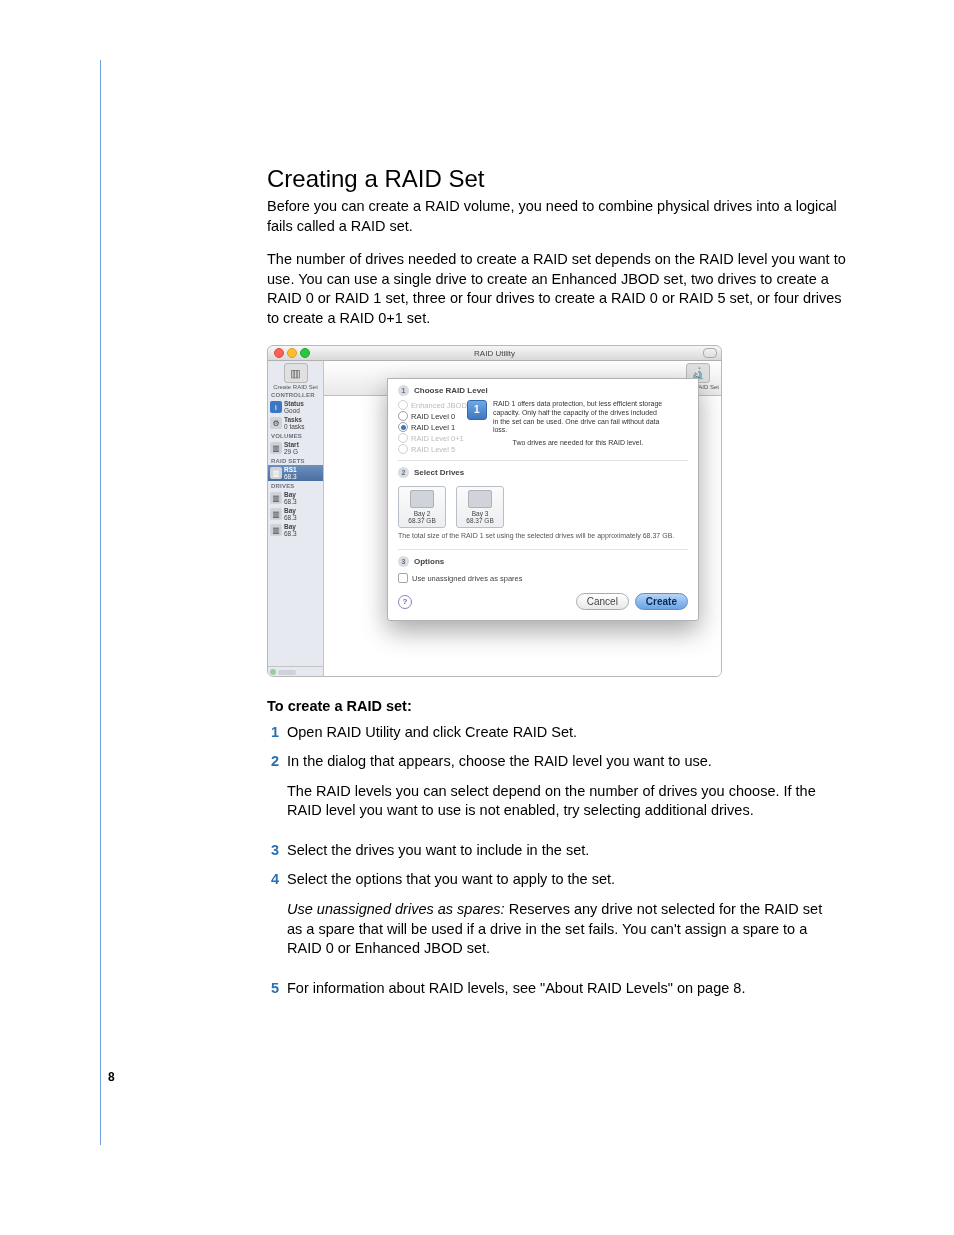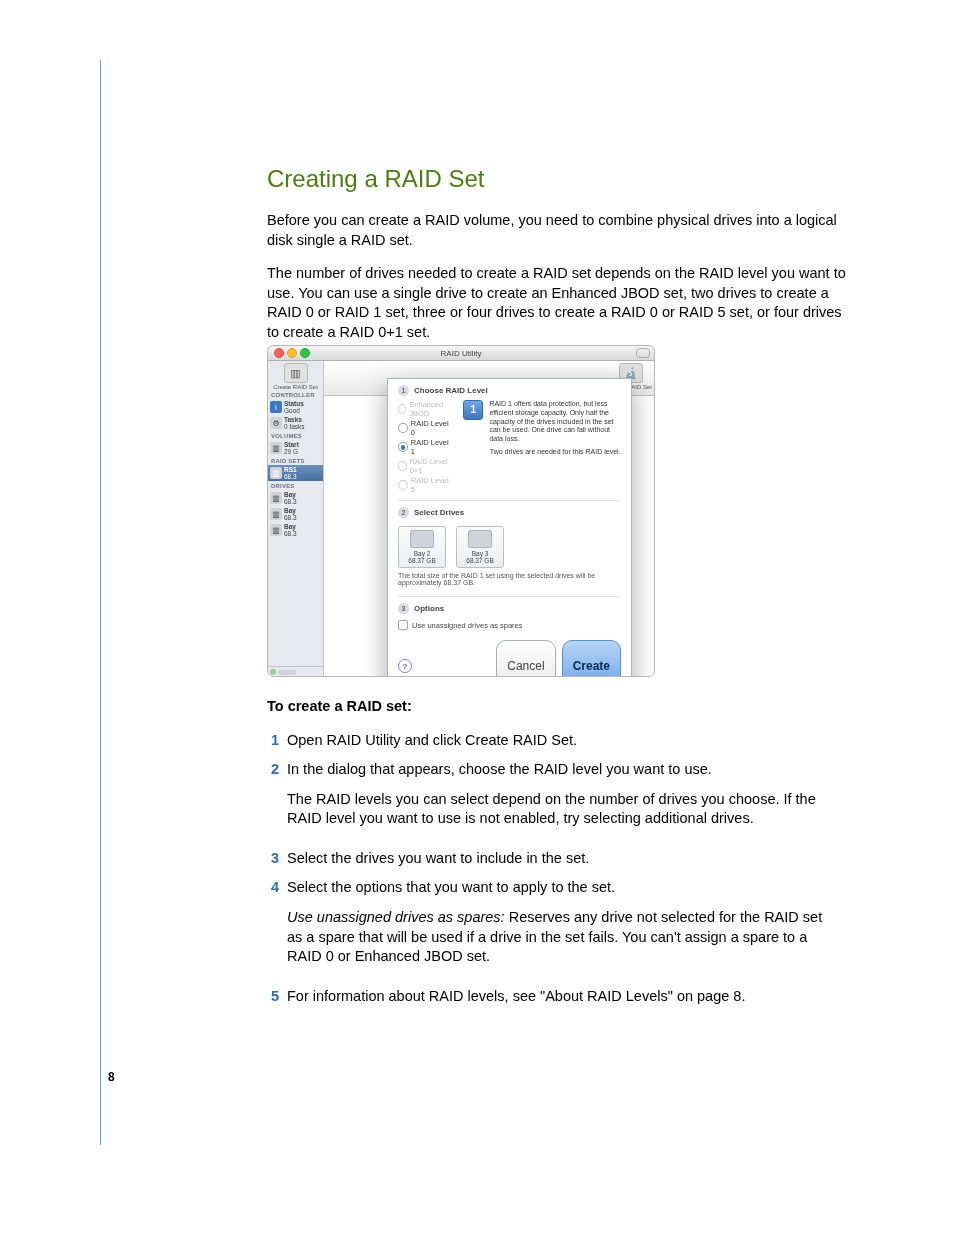--- a/index.html
+++ b/index.html
@@ -1,31 +1,31 @@
 <!DOCTYPE html>
 <html><head>
 <meta charset="utf-8">
 <style>
 html,body{margin:0;padding:0;background:#fff;font-family:"Myriad Pro","Segoe UI","Helvetica Neue",Arial,sans-serif;color:#000}
 .page{width:954px;height:1235px;position:relative;background:#fff}
 .left-rule{position:absolute;left:100px;top:60px;bottom:90px;width:1px;background:#6fa0d9}
 .content{position:absolute;left:267px;top:165px;width:580px}
-.h1{color:#4d7c0f;font-size:24px;font-weight:400;margin:0 0 18px 0}
+.h1{color:#000000;font-size:24px;font-weight:400;margin:0 0 4px 0}
 .para{font-size:14.5px;line-height:1.35;margin:0 0 14px 0}
 .bold{font-weight:600}
 .italic{font-style:italic}
 .steps{list-style:none;padding:0;margin:0}
 .steps li{display:flex;gap:8px;font-size:14.5px;line-height:1.35;margin-bottom:10px}
 .stepnum{color:#2b6fb3;font-weight:600;flex:0 0 12px;text-align:right}
 .stepbody{flex:1}
 .stepbody p{margin:0 16px 10px 0}
 .pagenum{position:absolute;left:108px;top:1070px;font-size:12px;font-weight:600}
 
 
-.shot{position:absolute;left:267px;top:345px;width:386px;height:330px;background:#fff}
+.shot{position:absolute;left:267px;top:345px;width:453px;height:330px;background:#fff}
 .shot .window{width:100%;height:100%;border:1px solid #b8b8b8;border-radius:6px;background:#f4f4f4;font-family:"Lucida Grande","Helvetica Neue",Arial,sans-serif;font-size:8px;color:#444;position:relative;overflow:hidden}
 .titlebar{height:14px;display:flex;align-items:center;padding:0 6px;background:linear-gradient(#f6f6f6,#d9d9d9);border-bottom:1px solid #b0b0b0;border-radius:6px 6px 0 0;position:relative}
 .traffic{display:flex;gap:3px}
 .traffic span{width:8px;height:8px;border-radius:50%;display:block}
 .tl-r{background:#ff5f57;border:1px solid #d84c3f}
 .tl-y{background:#ffbd2e;border:1px solid #d8a024}
 .tl-g{background:#28c940;border:1px solid #20a532}
 .titlebar .ttl{position:absolute;left:0;right:0;text-align:center;font-size:8px}
 .pill{position:absolute;right:4px;top:2px;width:12px;height:8px;border:1px solid #aaa;border-radius:4px}
 .body{display:flex;height:calc(100% - 14px)}
@@ -38,54 +38,54 @@
 .sb-dot{width:6px;height:6px;border-radius:50%;background:#9c9}
 .sb-bar{width:18px;height:5px;background:#cfd3d9;border-radius:2px}
 .main{flex:1;position:relative;background:#fff}
 .toolbar{height:34px;background:linear-gradient(#fff,#e9e9e9);border-bottom:1px solid #bfbfbf;position:relative}
 .tbtn{position:absolute;top:2px;text-align:center;font-size:6px;color:#555}
 .tbtn .ticon{width:22px;height:18px;margin:0 auto 1px auto;background:#e0e0e0;border:1px solid #b8b8b8;border-radius:3px;display:flex;align-items:center;justify-content:center;font-size:11px}
 .dlg{position:absolute;top:17px;left:63px;right:22px;background:#fff;border:1px solid #aeb3b8;box-shadow:0 10px 26px rgba(0,0,0,.35);border-radius:0 0 3px 3px}
 .dlg-sec{padding:6px 10px}
 .sec-h{display:flex;align-items:center;gap:5px;font-size:8px;font-weight:600;margin-bottom:4px}
 .circ{width:11px;height:11px;border-radius:50%;background:#d9dde2;color:#6a6f78;font-size:7px;display:flex;align-items:center;justify-content:center;font-weight:600}
-.levels{display:flex;gap:10px}
+.levels{display:flex;}
 .radios{display:flex;flex-direction:column;gap:1px;font-size:7.5px}
 .radios label{display:flex;align-items:center;gap:3px;color:#333}
 .radios label.dis{color:#bbb}
 .radio{width:8px;height:8px;border:1px solid #9aa0a8;border-radius:50%;background:#fff;position:relative}
 .radio.dis{border-color:#d0d0d0}
 .radio.sel::after{content:"";position:absolute;inset:1.5px;border-radius:50%;background:#3b77c5}
 .info{display:flex;gap:6px;font-size:7px;line-height:1.25;color:#333}
 .badge{width:18px;height:18px;border-radius:3px;background:linear-gradient(#6fa8e8,#3f77c0);color:#fff;display:flex;align-items:center;justify-content:center;font-size:10px;font-weight:600;flex-shrink:0;border:1px solid #3568aa}
 .info .txt{max-width:170px}
 .rule{height:1px;background:#e2e2e2;margin:0 10px}
 .drives{display:flex;gap:10px;padding:4px 0 2px 0}
 .drive{width:40px;border:1px solid #b8bfc8;border-radius:3px;background:linear-gradient(#fbfbfb,#eceef1);padding:3px;text-align:center;font-size:6.5px}
 .dicon{width:22px;height:16px;margin:0 auto 2px auto;background:#d0d4da;border:1px solid #aeb2b8;border-radius:2px}
 .note{font-size:7px;color:#555;padding:2px 0 4px 0}
 .opts{font-size:7.5px;display:flex;align-items:center;gap:4px;padding:2px 0}
 .cb{width:8px;height:8px;border:1px solid #a0a6ae;border-radius:2px;background:#fff}
 .dlg-foot{display:flex;align-items:center;gap:6px;padding:6px 10px 10px 10px}
 .help{width:12px;height:12px;border-radius:50%;border:1px solid #8f7fc0;color:#6f5fb0;font-size:8px;display:flex;align-items:center;justify-content:center;font-weight:600}
 .spacer{flex:1}
-.btn{font-size:12px;padding:18px 10px;border:1px solid #a8adb4;border-radius:10px;background:linear-gradient(#fff,#e8e8e8)}
+.btn{font-size:10px;padding:2px 10px;border:1px solid #a8adb4;border-radius:10px;background:linear-gradient(#fff,#e8e8e8)}
 .btn.primary{background:linear-gradient(#b7d4f6,#6aa3e6);border-color:#5a8fce;color:#062a55;font-weight:600}
 .content-after{position:absolute;left:267px;top:697px;width:580px}
 </style>
 </head>
 <body>
 
 <div class="page">
   <div class="left-rule"></div>
   <div class="pagenum">8</div>
 
   <div class="content">
     <h1 class="h1">Creating a RAID Set</h1>
-    <p class="para">Before you can create a RAID volume, you need to combine physical drives into a logical disk single a RAID set.</p>
+    <p class="para">Before you can create a RAID volume, you need to combine physical drives into a logical fails called a RAID set.</p>
     <p class="para">The number of drives needed to create a RAID set depends on the RAID level you want to use. You can use a single drive to create an Enhanced JBOD set, two drives to create a RAID 0 or RAID 1 set, three or four drives to create a RAID 0 or RAID 5 set, or four drives to create a RAID 0+1 set.</p>
   </div>
 
   <div class="shot">
     <div class="window">
       <div class="titlebar">
         <div class="traffic">
           <span class="tl-r"></span>
           <span class="tl-y"></span>
           <span class="tl-g"></span>
@@ -219,21 +219,21 @@
               <span class="btn">Cancel</span>
               <span class="btn primary">Create</span>
             </div>
           </div>
         </div>
       </div>
     </div>
   </div>
 
   <div class="content-after">
-    <p class="para bold" style="margin-bottom:14px">To create a RAID set:</p>
+    <p class="para bold" style="margin-bottom:6px">To create a RAID set:</p>
     <ul class="steps">
       <li>
           <span class="stepnum">1</span>
           <span class="stepbody">Open RAID Utility and click Create RAID Set.</span>
         </li>
       <li>
           <span class="stepnum">2</span>
           <span class="stepbody">
             <p>In the dialog that appears, choose the RAID level you want to use.</p>
             <p>The RAID levels you can select depend on the number of drives you choose. If the RAID level you want to use is not enabled, try selecting additional drives.</p>

